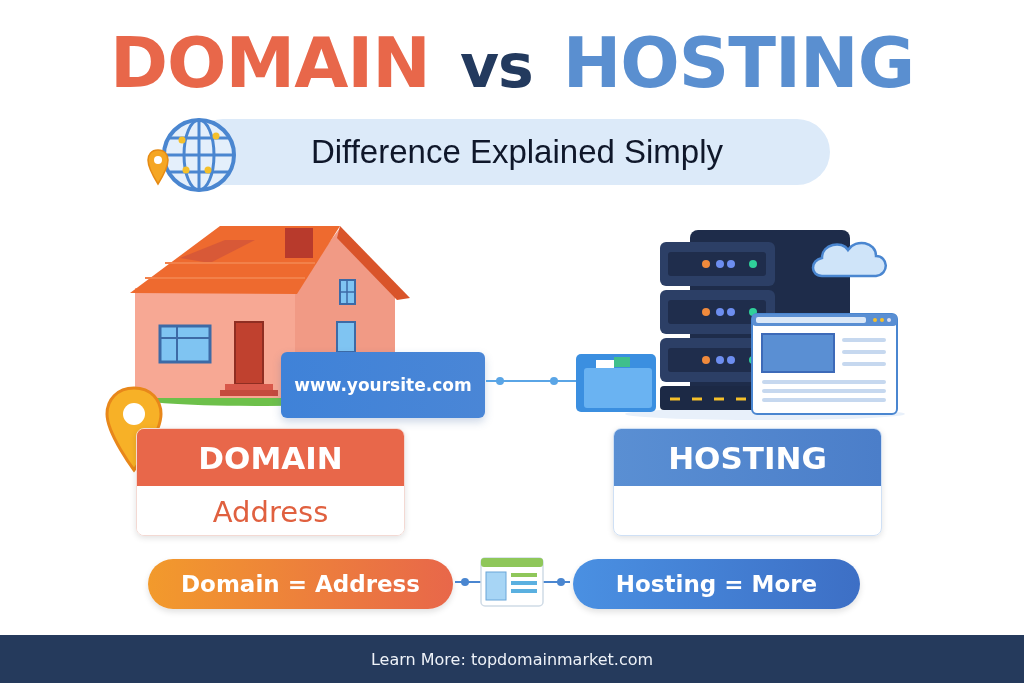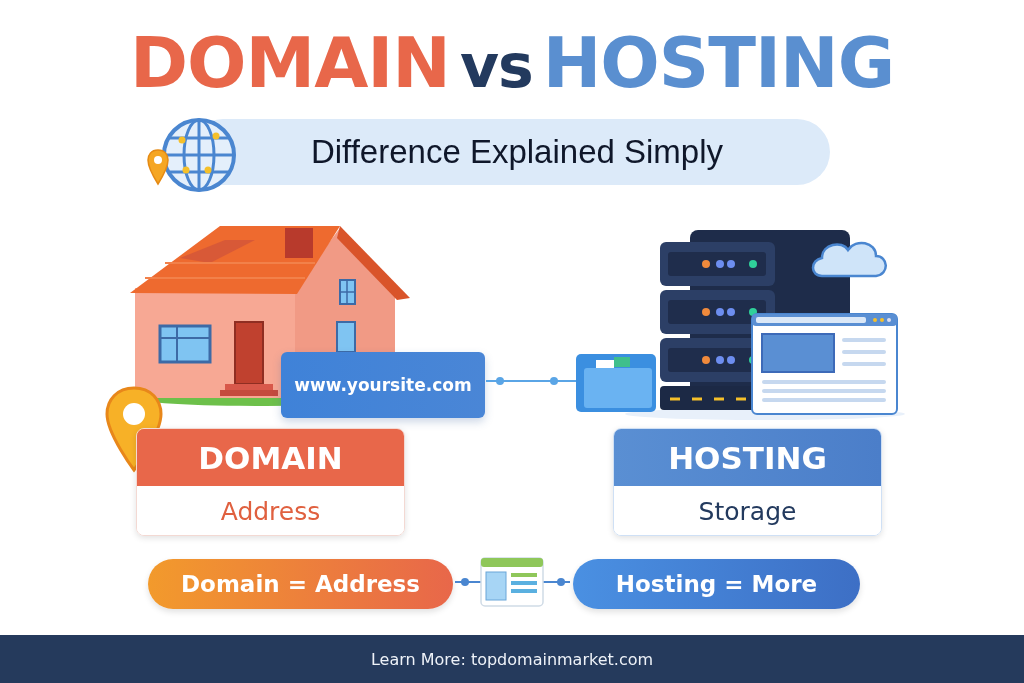--- a/index.html
+++ b/index.html
@@ -11,21 +11,21 @@
     }
     .abs { position: absolute; }
 
     
     .title {
       left: 0; top: 28px; width: 1024px; text-align: center;
       font-family: "DejaVu Sans", sans-serif;
       font-weight: bold; font-size: 70px; line-height: 1; letter-spacing: -1px;
     }
     .title .t-domain { color: #e8674a; }
-    .title .t-vs { color: #233a5e; font-size: 60px; margin: 0 10px; }
+    .title .t-vs { color: #233a5e; font-size: 60px; margin: 0 30px; }
     .title .t-hosting { color: #5a8fd0; }
 
     
     .subtitle-pill {
       left: 190px; top: 119px; width: 640px; height: 66px;
       background: #dceaf9; border-radius: 33px;
     }
     .subtitle-text {
       left: 190px; top: 119px; width: 640px; height: 66px;
       display: flex; align-items: center; justify-content: center;
@@ -64,21 +64,21 @@
     .card-head {
       height: 57px; display: flex; align-items: center; justify-content: center;
       font-family: "DejaVu Sans", sans-serif; font-weight: bold;
       color: #fff; font-size: 31px;
     }
     .domain-card .card-head { background: #e8674a; }
     .hosting-card .card-head { background: linear-gradient(90deg,#5a8fd3,#4b7ec9); }
     .card-body {
       height: 51px; background: #fff;
       display: flex; align-items: center; justify-content: center;
-      font-family: "DejaVu Sans", sans-serif; font-size: 25px;
+      font-family: "DejaVu Sans", sans-serif; font-size: 29px;
     }
     .domain-card .card-body { color: #e0603f; }
     .hosting-card .card-body { color: #233a5e; }
     .map-pin { left: 103px; top: 384px; width: 62px; height: 90px; }
 
     
     .pill {
       height: 50px; border-radius: 25px;
       display: flex; align-items: center; justify-content: center;
       font-family: "DejaVu Sans", sans-serif; font-weight: bold;
@@ -215,21 +215,20 @@
   <path d="M31 4 C14 4 4 16 4 30 C4 50 31 86 31 86 C31 86 58 50 58 30 C58 16 48 4 31 4 Z" fill="#f7b127" stroke="#e8871a" stroke-width="3"></path>
   <circle cx="31" cy="30" r="11" fill="#fff"></circle>
 </svg>
 <div class="abs card domain-card">
   <div class="card-head">DOMAIN</div>
   <div class="card-body">Address</div>
 </div>
 
 <div class="abs card hosting-card">
   <div class="card-head">HOSTING</div>
-  <div class="card-body">Storage</div>
 </div>
 
 <div class="abs pill pill-domain">Domain = Address</div>
 <svg class="abs mini-browser" viewBox="0 0 115 52">
   <line x1="0" y1="26" x2="115" y2="26" stroke="#4a86d0" stroke-width="2"></line>
   <circle cx="10" cy="26" r="4" fill="#4a86d0"></circle>
   <circle cx="106" cy="26" r="4" fill="#4a86d0"></circle>
   <rect x="26" y="2" width="62" height="48" rx="4" fill="#fff" stroke="#d0dbe6" stroke-width="1.5"></rect>
   <rect x="26" y="2" width="62" height="9" rx="3" fill="#8fc75a"></rect>
   <rect x="31" y="16" width="20" height="28" fill="#a7d5f5" stroke="#6aa6d8" stroke-width="1"></rect>

